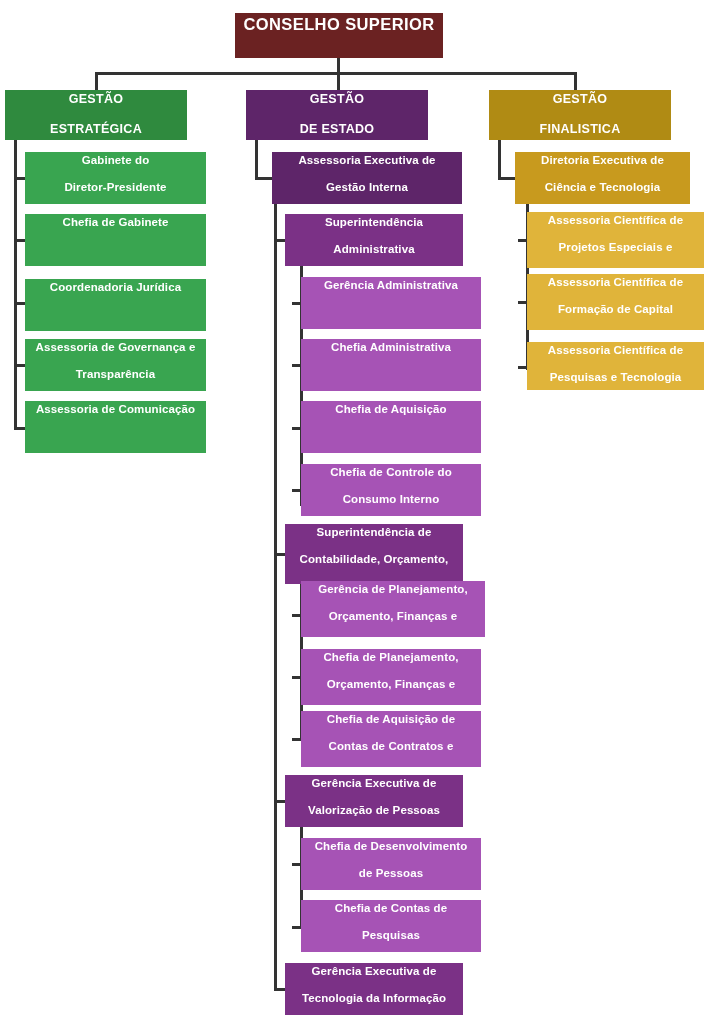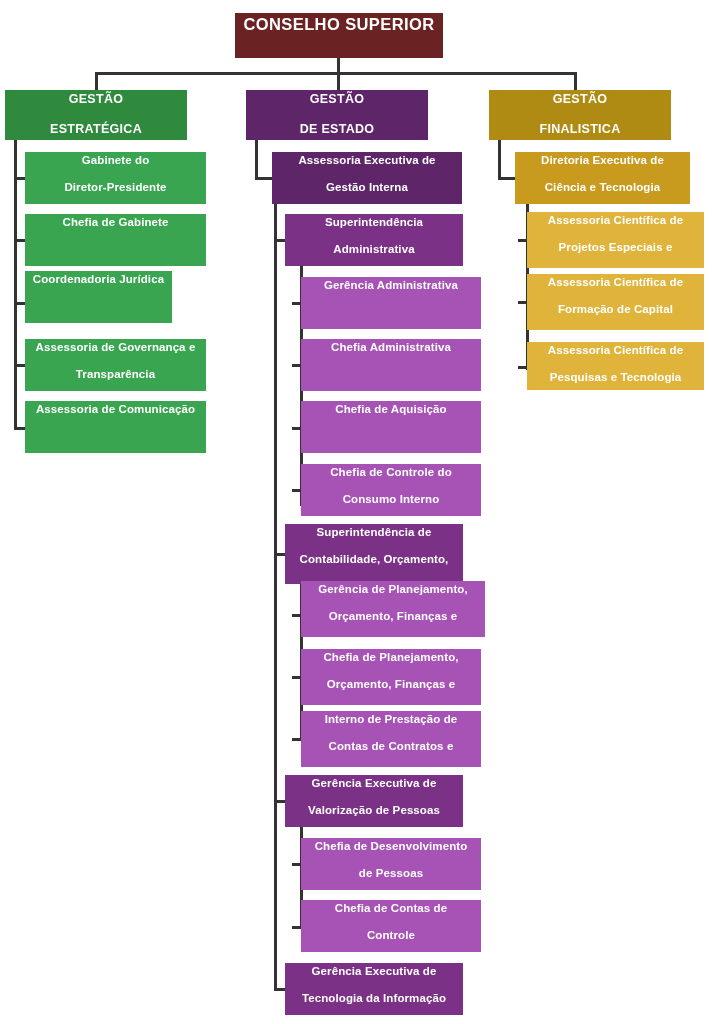--- a/index.html
+++ b/index.html
@@ -90,21 +90,21 @@
       <span>Diretor-Presidente</span>
     </span>
   </div>
   <div class="hline" style="left:14px; top:177px; width:11px;"></div>
 
   <div class="node c-g2 t-l1" style="left:25px; top:214px; width:181px; height:52px;">
     <span>Chefia de Gabinete</span>
   </div>
   <div class="hline" style="left:14px; top:239px; width:11px;"></div>
 
-  <div class="node c-g2 t-l1" style="left:25px; top:271px; width:147px; height:52px;">
+  <div class="node c-g2 t-l1" style="left:25px; top:279px; width:181px; height:52px;">
     <span>Coordenadoria Jurídica</span>
   </div>
   <div class="hline" style="left:14px; top:302px; width:11px;"></div>
 
   <div class="node c-g2 t-l1" style="left:25px; top:339px; width:181px; height:52px;">
     <span>
       <span>Assessoria de Governança e</span><br>
       <span>Transparência</span>
     </span>
   </div>
@@ -190,21 +190,21 @@
     <span>
       <span>Chefia de Planejamento,</span><br>
       <span>Orçamento, Finanças e</span><br>
       <span>Contabilidade;</span>
     </span>
   </div>
   <div class="hline" style="left:292px; top:676px; width:9px;"></div>
 
   <div class="node c-p3 t-l3" style="left:301px; top:711px; width:180px; height:56px;">
     <span>
-      <span>Interno de Prestação de</span><br>
+      <span>Chefia de Aquisição de</span><br>
       <span>Contas de Contratos e</span><br>
       <span>Convênios</span>
     </span>
   </div>
   <div class="hline" style="left:292px; top:738px; width:9px;"></div>
 
   <div class="node c-p2 t-l2" style="left:285px; top:775px; width:178px; height:52px;">
     <span>
       <span>Gerência Executiva de</span><br>
       <span>Valorização de Pessoas</span>
@@ -218,21 +218,21 @@
     <span>
       <span>Chefia de Desenvolvimento</span><br>
       <span>de Pessoas</span>
     </span>
   </div>
   <div class="hline" style="left:292px; top:863px; width:9px;"></div>
 
   <div class="node c-p3 t-l3" style="left:301px; top:900px; width:180px; height:52px;">
     <span>
       <span>Chefia de Contas de</span><br>
-      <span>Controle</span>
+      <span>Pesquisas</span>
     </span>
   </div>
   <div class="hline" style="left:292px; top:926px; width:9px;"></div>
 
   <div class="node c-p2 t-l2" style="left:285px; top:963px; width:178px; height:52px;">
     <span>
       <span>Gerência Executiva de</span><br>
       <span>Tecnologia da Informação</span>
     </span>
   </div>

